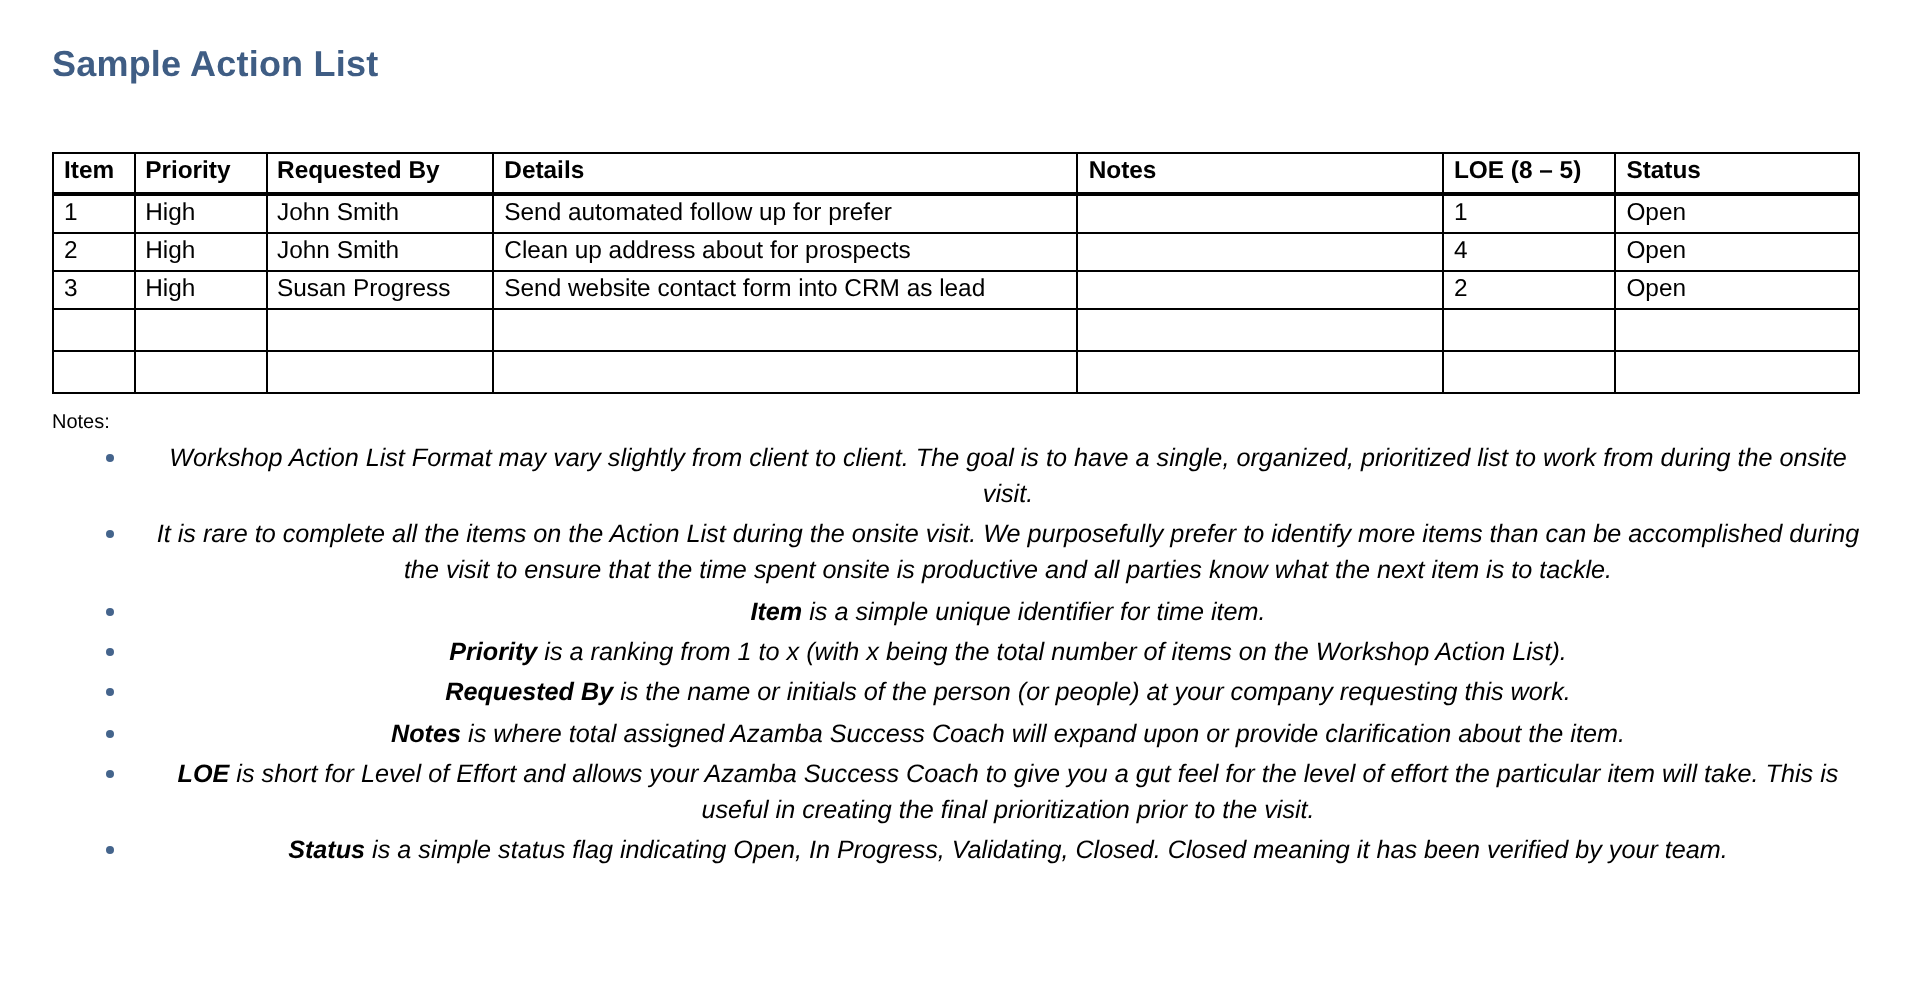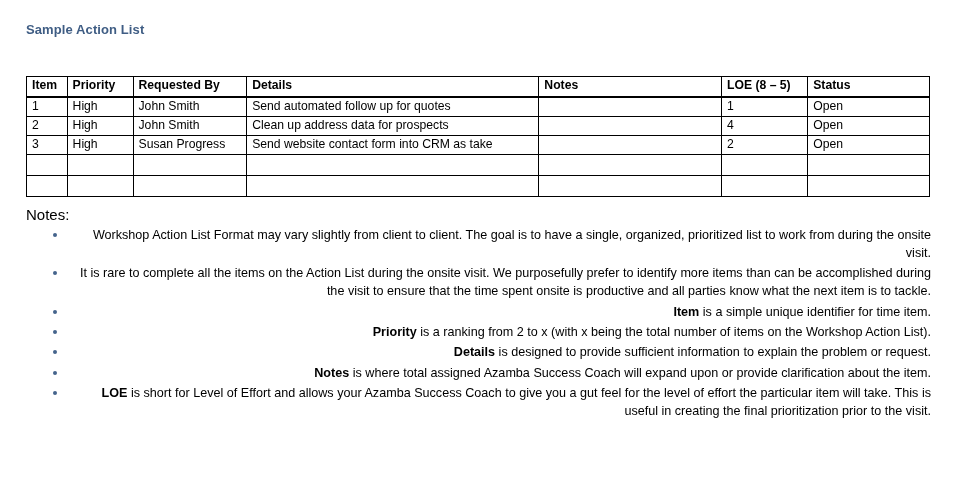--- a/index.html
+++ b/index.html
@@ -14,21 +14,21 @@
     color: #000000;
     overflow: hidden;
     position: relative;
   }
 
   
   .doc-title {
     position: absolute;
     left: 26px;
     top: 22px;
-    font-size: 13px;
+    font-size: 18px;
     font-weight: bold;
     color: #3f5d84;
     letter-spacing: 0.1px;
   }
 
   
   .action-table {
     position: absolute;
     left: 26px;
     top: 76px;
@@ -88,34 +88,35 @@
 
   
   .notes-wrap {
     position: absolute;
     left: 26px;
     top: 206px;
     width: 905px;
     font-size: 12.6px;
   }
   .notes-label {
-    font-size: 15px;
+    font-size: 10px;
     margin-bottom: 4px;
   }
   .notes-list {
     list-style: none;
     margin: 0;
     padding: 0;
   }
   .notes-list li {
     position: relative;
     padding-left: 51px;
     margin-bottom: 2.5px;
     line-height: 1.42;
-    text-align: right;
+    text-align: center;
+    font-style: italic;
   }
   .notes-list li .bullet-dot {
     position: absolute;
     left: 27px;
     top: 6px;
     width: 4px;
     height: 4px;
     border-radius: 50%;
     background: #44648c;
   }
@@ -147,39 +148,39 @@
       <th>Notes</th>
       <th>LOE (8 – 5)</th>
       <th>Status</th>
     </tr>
   </thead>
   <tbody>
     <tr>
       <td>1</td>
       <td>High</td>
       <td>John Smith</td>
-      <td>Send automated follow up for quotes</td>
+      <td>Send automated follow up for prefer</td>
       <td></td>
       <td>1</td>
       <td>Open</td>
     </tr>
     <tr>
       <td>2</td>
       <td>High</td>
       <td>John Smith</td>
-      <td>Clean up address data for prospects</td>
+      <td>Clean up address about for prospects</td>
       <td></td>
       <td>4</td>
       <td>Open</td>
     </tr>
     <tr>
       <td>3</td>
       <td>High</td>
       <td>Susan Progress</td>
-      <td>Send website contact form into CRM as take</td>
+      <td>Send website contact form into CRM as lead</td>
       <td></td>
       <td>2</td>
       <td>Open</td>
     </tr>
     <tr class="empty-row">
       <td></td>
       <td></td>
       <td></td>
       <td></td>
       <td></td>
@@ -208,28 +209,32 @@
     <li>
       <span class="bullet-dot"></span>
       <b></b><span>It is rare to complete all the items on the Action List during the onsite visit. We purposefully prefer to identify more items than can be accomplished during the visit to ensure that the time spent onsite is productive and all parties know what the next item is to tackle.</span>
     </li>
     <li>
       <span class="bullet-dot"></span>
       <b>Item</b><span> is a simple unique identifier for time item.</span>
     </li>
     <li>
       <span class="bullet-dot"></span>
-      <b>Priority</b><span> is a ranking from 2 to x (with x being the total number of items on the Workshop Action List).</span>
-    </li>
-    <li>
-      <span class="bullet-dot"></span>
-      <b>Details</b><span> is designed to provide sufficient information to explain the problem or request.</span>
+      <b>Priority</b><span> is a ranking from 1 to x (with x being the total number of items on the Workshop Action List).</span>
+    </li>
+    <li>
+      <span class="bullet-dot"></span>
+      <b>Requested By</b><span> is the name or initials of the person (or people) at your company requesting this work.</span>
     </li>
     <li>
       <span class="bullet-dot"></span>
       <b>Notes</b><span> is where total assigned Azamba Success Coach will expand upon or provide clarification about the item.</span>
     </li>
     <li>
       <span class="bullet-dot"></span>
       <b>LOE</b><span> is short for Level of Effort and allows your Azamba Success Coach to give you a gut feel for the level of effort the particular item will take. This is useful in creating the final prioritization prior to the visit.</span>
+    </li>
+    <li>
+      <span class="bullet-dot"></span>
+      <b>Status</b><span> is a simple status flag indicating Open, In Progress, Validating, Closed. Closed meaning it has been verified by your team.</span>
     </li>
   </ul>
 </div>
 
 </body></html>

